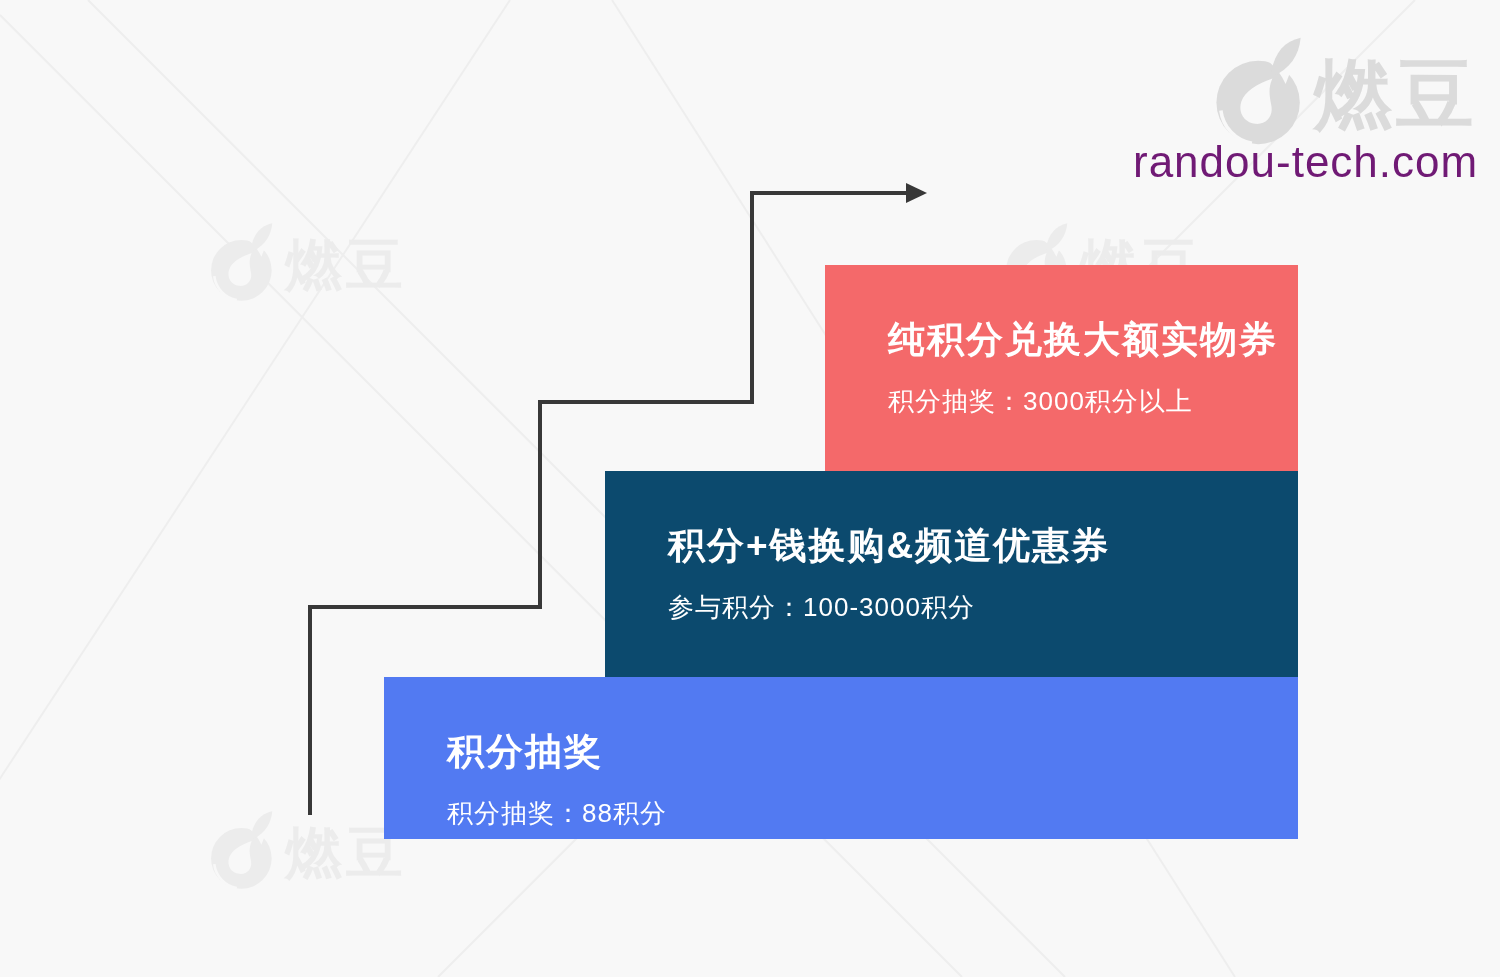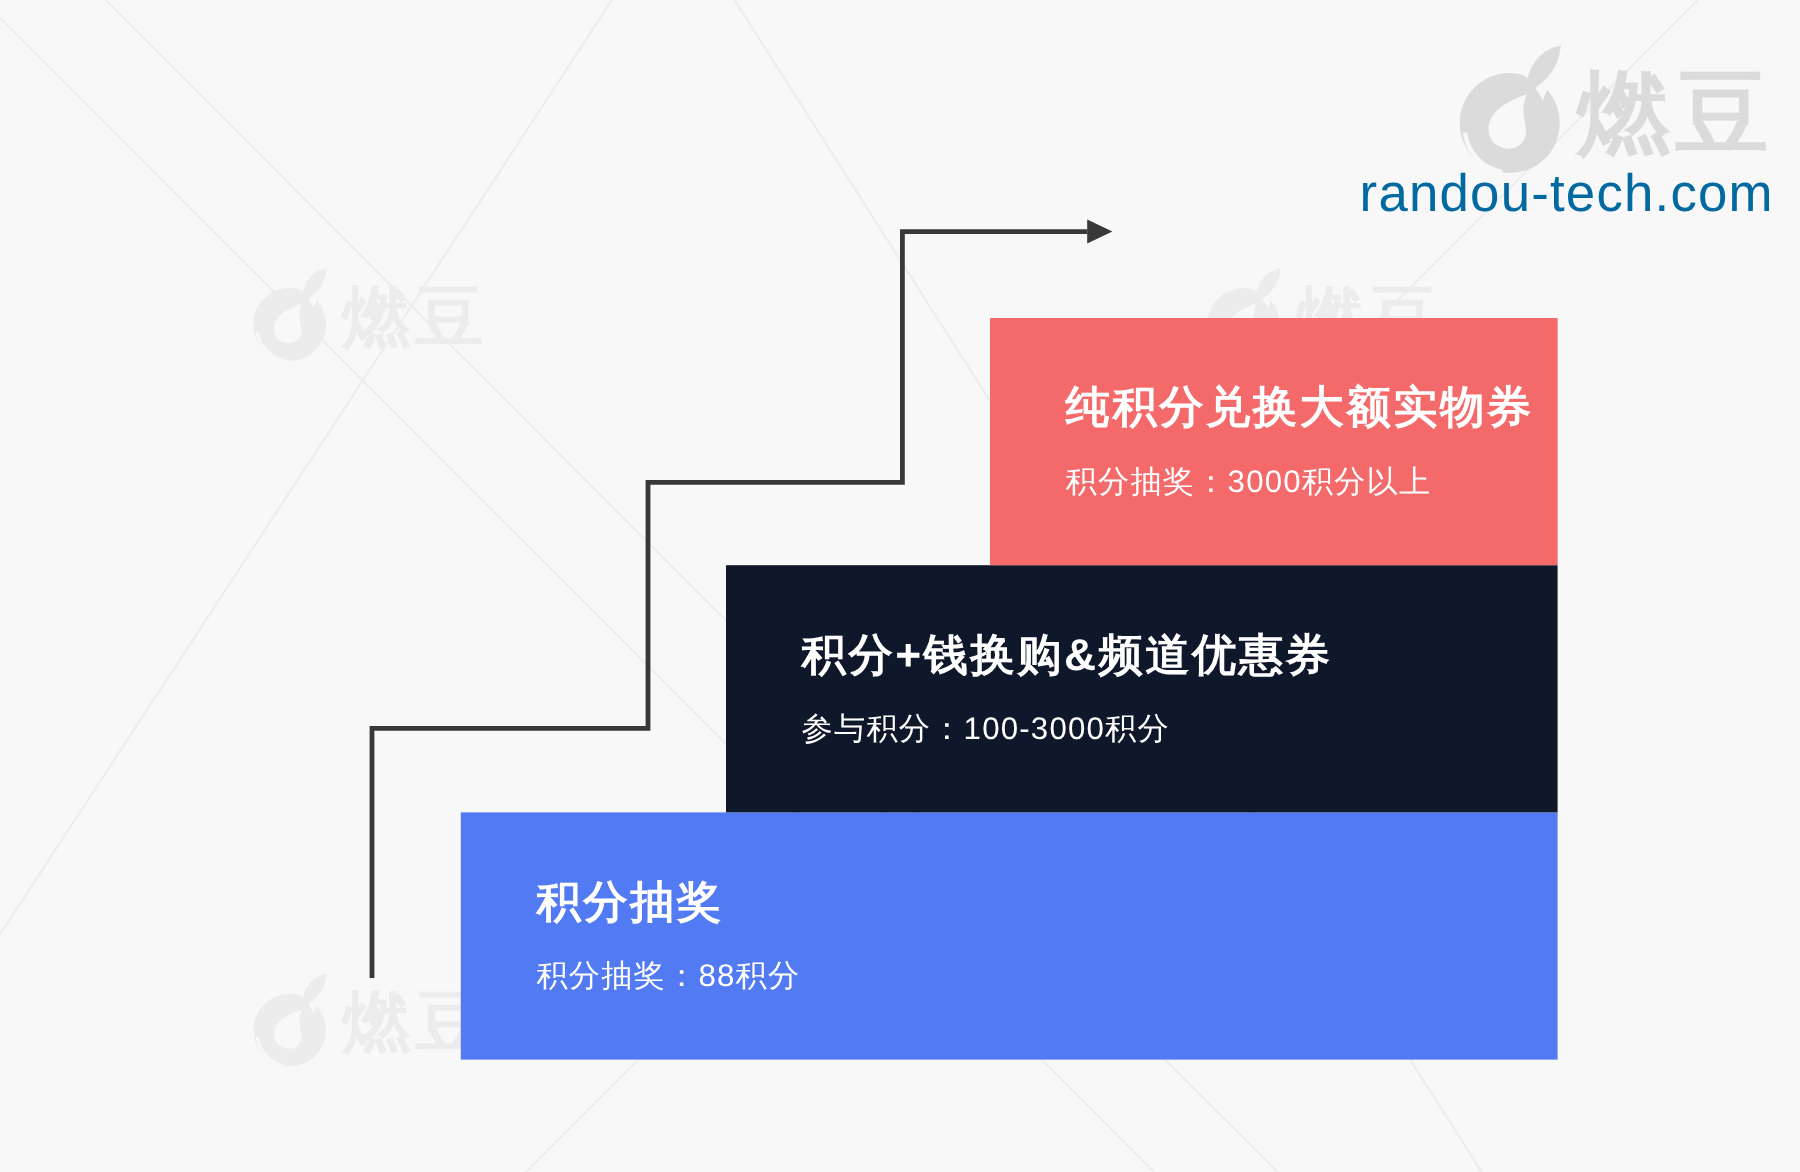--- a/index.html
+++ b/index.html
@@ -78,21 +78,21 @@
     position: absolute;
     left: 63px;
     top: 121px;
     margin: 0;
     font-size: 26px;
     font-weight: normal;
     letter-spacing: 1px;
     line-height: 1.2;
     white-space: nowrap;
   }
-  .block-1 { left: 384px; top: 677px; width: 914px; height: 206px; }
+  .block-1 { left: 384px; top: 677px; width: 914px; height: 162px; }
   .block-2 { left: 605px; top: 471px; width: 693px; height: 206px; }
   .block-3 { left: 825px; top: 265px; width: 473px; height: 206px; text-align: center; }
 </style>
 </head>
 <body>
 
 <div id="canvas">
 
   <svg class="bg-lines" width="1500" height="977" viewBox="0 0 1500 977">
     <line x1="0" y1="15" x2="962" y2="977" stroke="#eeeeee" stroke-width="2"></line>
@@ -105,21 +105,21 @@
   <div class="wm wm-big" style="left: 1216px; top: 36px; color: rgb(219, 219, 219);">
     <svg class="logo" viewBox="0 0 96 124">
       <circle cx="47" cy="75" r="47" fill="currentColor"></circle>
       <path class="hole" d="M 52 24 L 96 8 L 78 54 C 72 40 62 30 52 24 Z"></path>
       <path d="M 62 40 C 66 18 77 6 95 2 C 93 22 83 37 63 46 Z" fill="currentColor"></path>
       <path class="hole" d="M 63 48 C 46 54 32 62 28 74 C 24 87 32 98 44 99 C 56 100 64 91 62 79 C 60 68 58 60 63 48 Z"></path>
       <path class="slit" d="M 5 84 A 43 43 0 0 0 40 121"></path>
     </svg>
     <div class="brand">燃豆</div>
   </div>
-  <div class="wm-domain" style="color: #0369a1;">randou-tech.com</div>
+  <div class="wm-domain" style="color: #701a75;">randou-tech.com</div>
 
   <div class="wm wm-small" style="left: 211px; top: 222px; color: rgb(236, 236, 236);">
     <svg class="logo" viewBox="0 0 96 124">
       <circle cx="47" cy="75" r="47" fill="currentColor"></circle>
       <path class="hole" d="M 52 24 L 96 8 L 78 54 C 72 40 62 30 52 24 Z"></path>
       <path d="M 62 40 C 66 18 77 6 95 2 C 93 22 83 37 63 46 Z" fill="currentColor"></path>
       <path class="hole" d="M 63 48 C 46 54 32 62 28 74 C 24 87 32 98 44 99 C 56 100 64 91 62 79 C 60 68 58 60 63 48 Z"></path>
       <path class="slit" d="M 5 84 A 43 43 0 0 0 40 121"></path>
     </svg>
     <div class="brand">燃豆</div>
@@ -150,21 +150,21 @@
   <svg class="arrow-svg" width="1500" height="977" viewBox="0 0 1500 977" style="color: rgb(56, 56, 56);">
     <polyline points="310,815 310,607 540,607 540,402 752,402 752,193 906,193" fill="none" stroke="currentColor" stroke-width="4"></polyline>
     <polygon points="906,183 906,203 927,193" fill="currentColor"></polygon>
   </svg>
 
   <div class="block block-1" style="background-color: rgb(82, 122, 242);">
     <h2 class="title">积分抽奖</h2>
     <p class="subtitle">积分抽奖：88积分</p>
   </div>
 
-  <div class="block block-2" style="background-color: #0f172a;">
+  <div class="block block-2" style="background-color: #0c4a6e;">
     <h2 class="title">积分+钱换购&amp;频道优惠券</h2>
     <p class="subtitle">参与积分：100-3000积分</p>
   </div>
 
   <div class="block block-3" style="background-color: rgb(244, 105, 106);">
     <h2 class="title">纯积分兑换大额实物券</h2>
     <p class="subtitle">积分抽奖：3000积分以上</p>
   </div>
 
 </div>

